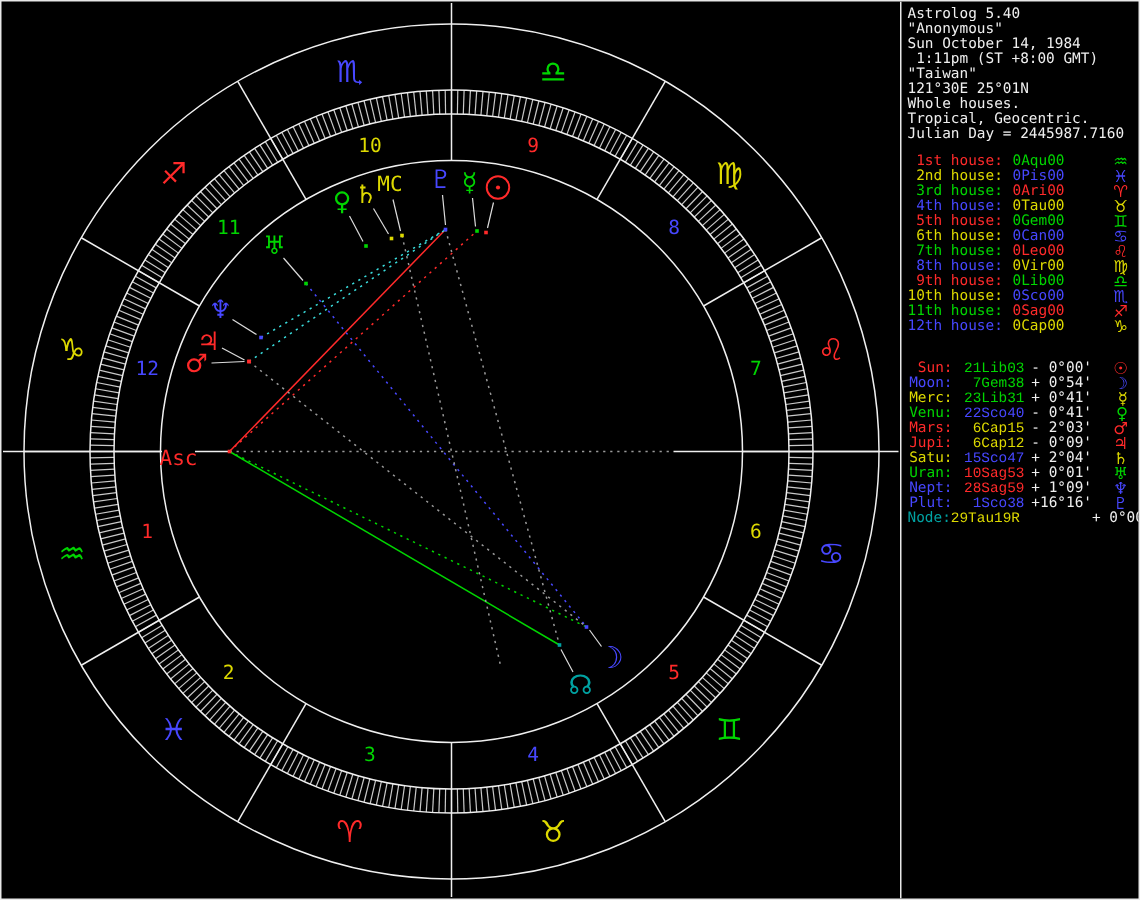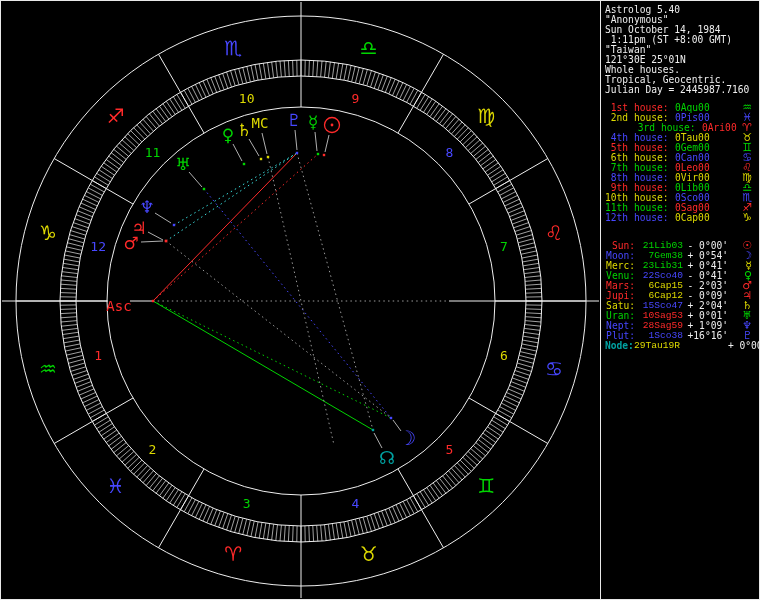--- a/index.html
+++ b/index.html
@@ -493,21 +493,21 @@
         <div class="pline"> 1:11pm (ST +8:00 GMT)</div>
         <div class="pline">"Taiwan"</div>
         <div class="pline">121°30E 25°01N</div>
         <div class="pline">Whole houses.</div>
         <div class="pline">Tropical, Geocentric.</div>
         <div class="pline">Julian Day = 2445987.7160</div>
       </div>
     <div id="houses-block">
         <div class="row"><span class="h-label" style="color: rgb(255, 42, 42);"> 1st house:</span><span class="h-value" style="color: rgb(0, 213, 0);">0Aqu00</span><span class="g" style="color: rgb(0, 213, 0);">♒</span></div>
         <div class="row"><span class="h-label" style="color: rgb(221, 217, 0);"> 2nd house:</span><span class="h-value" style="color: rgb(71, 71, 255);">0Pis00</span><span class="g" style="color: rgb(71, 71, 255);">♓</span></div>
-        <div class="row"><span class="h-label" style="color: rgb(0, 213, 0); margin-left: 27px;"> 3rd house:</span><span class="h-value" style="color: rgb(255, 42, 42);">0Ari00</span><span class="g" style="color: rgb(255, 42, 42);">♈</span></div>
+        <div class="row"><span class="h-label" style="color: rgb(0, 213, 0);"> 3rd house:</span><span class="h-value" style="color: rgb(255, 42, 42);">0Ari00</span><span class="g" style="color: rgb(255, 42, 42);">♈</span></div>
         <div class="row"><span class="h-label" style="color: rgb(71, 71, 255);"> 4th house:</span><span class="h-value" style="color: rgb(221, 217, 0);">0Tau00</span><span class="g" style="color: rgb(221, 217, 0);">♉</span></div>
         <div class="row"><span class="h-label" style="color: rgb(255, 42, 42);"> 5th house:</span><span class="h-value" style="color: rgb(0, 213, 0);">0Gem00</span><span class="g" style="color: rgb(0, 213, 0);">♊</span></div>
         <div class="row"><span class="h-label" style="color: rgb(221, 217, 0);"> 6th house:</span><span class="h-value" style="color: rgb(71, 71, 255);">0Can00</span><span class="g" style="color: rgb(71, 71, 255);">♋</span></div>
         <div class="row"><span class="h-label" style="color: rgb(0, 213, 0);"> 7th house:</span><span class="h-value" style="color: rgb(255, 42, 42);">0Leo00</span><span class="g" style="color: rgb(255, 42, 42);">♌</span></div>
         <div class="row"><span class="h-label" style="color: rgb(71, 71, 255);"> 8th house:</span><span class="h-value" style="color: rgb(221, 217, 0);">0Vir00</span><span class="g" style="color: rgb(221, 217, 0);">♍</span></div>
         <div class="row"><span class="h-label" style="color: rgb(255, 42, 42);"> 9th house:</span><span class="h-value" style="color: rgb(0, 213, 0);">0Lib00</span><span class="g" style="color: rgb(0, 213, 0);">♎</span></div>
         <div class="row"><span class="h-label" style="color: rgb(221, 217, 0);">10th house:</span><span class="h-value" style="color: rgb(71, 71, 255);">0Sco00</span><span class="g" style="color: rgb(71, 71, 255);">♏</span></div>
         <div class="row"><span class="h-label" style="color: rgb(0, 213, 0);">11th house:</span><span class="h-value" style="color: rgb(255, 42, 42);">0Sag00</span><span class="g" style="color: rgb(255, 42, 42);">♐</span></div>
         <div class="row"><span class="h-label" style="color: rgb(71, 71, 255);">12th house:</span><span class="h-value" style="color: rgb(221, 217, 0);">0Cap00</span><span class="g" style="color: rgb(221, 217, 0);">♑</span></div>
       </div>
@@ -515,16 +515,16 @@
         <div class="row"><span class="p-name" style="color: rgb(255, 42, 42);">Sun:</span><span class="p-val" style="color: rgb(0, 213, 0);">21Lib03</span><span class="p-delta" style="color: rgb(239, 239, 239);">- 0°00'</span><span class="g" style="color: rgb(255, 42, 42);">☉</span></div>
         <div class="row"><span class="p-name" style="color: rgb(71, 71, 255);">Moon:</span><span class="p-val" style="color: rgb(0, 213, 0);">7Gem38</span><span class="p-delta" style="color: rgb(239, 239, 239);">+ 0°54'</span><span class="g" style="color: rgb(71, 71, 255);">☽</span></div>
         <div class="row"><span class="p-name" style="color: rgb(221, 217, 0);">Merc:</span><span class="p-val" style="color: rgb(0, 213, 0);">23Lib31</span><span class="p-delta" style="color: rgb(239, 239, 239);">+ 0°41'</span><span class="g" style="color: rgb(221, 217, 0);">☿</span></div>
         <div class="row"><span class="p-name" style="color: rgb(0, 213, 0);">Venu:</span><span class="p-val" style="color: rgb(71, 71, 255);">22Sco40</span><span class="p-delta" style="color: rgb(239, 239, 239);">- 0°41'</span><span class="g" style="color: rgb(0, 213, 0);">♀</span></div>
         <div class="row"><span class="p-name" style="color: rgb(255, 42, 42);">Mars:</span><span class="p-val" style="color: rgb(221, 217, 0);">6Cap15</span><span class="p-delta" style="color: rgb(239, 239, 239);">- 2°03'</span><span class="g" style="color: rgb(255, 42, 42);">♂</span></div>
         <div class="row"><span class="p-name" style="color: rgb(255, 42, 42);">Jupi:</span><span class="p-val" style="color: rgb(221, 217, 0);">6Cap12</span><span class="p-delta" style="color: rgb(239, 239, 239);">- 0°09'</span><span class="g" style="color: rgb(255, 42, 42);">♃</span></div>
         <div class="row"><span class="p-name" style="color: rgb(221, 217, 0);">Satu:</span><span class="p-val" style="color: rgb(71, 71, 255);">15Sco47</span><span class="p-delta" style="color: rgb(239, 239, 239);">+ 2°04'</span><span class="g" style="color: rgb(221, 217, 0);">♄</span></div>
         <div class="row"><span class="p-name" style="color: rgb(0, 213, 0);">Uran:</span><span class="p-val" style="color: rgb(255, 42, 42);">10Sag53</span><span class="p-delta" style="color: rgb(239, 239, 239);">+ 0°01'</span><span class="g" style="color: rgb(0, 213, 0);">♅</span></div>
         <div class="row"><span class="p-name" style="color: rgb(71, 71, 255);">Nept:</span><span class="p-val" style="color: rgb(255, 42, 42);">28Sag59</span><span class="p-delta" style="color: rgb(239, 239, 239);">+ 1°09'</span><span class="g" style="color: rgb(71, 71, 255);">♆</span></div>
         <div class="row"><span class="p-name" style="color: rgb(71, 71, 255);">Plut:</span><span class="p-val" style="color: rgb(71, 71, 255);">1Sco38</span><span class="p-delta" style="color: rgb(239, 239, 239);">+16°16'</span><span class="g" style="color: rgb(71, 71, 255);">♇</span></div>
-        <div class="row"><span class="p-name" style="color: rgb(0, 162, 162); font-weight: bold;">Node:</span><span class="p-val" style="color: rgb(221, 217, 0);">29Tau19R</span><span class="p-delta" style="color: rgb(239, 239, 239); padding-left: 48px;">+ 0°00'</span><span class="g" style="color: rgb(0, 162, 162);">☊</span></div>
+        <div class="row"><span class="p-name" style="color: rgb(0, 162, 162);">Node:</span><span class="p-val" style="color: rgb(221, 217, 0);">29Tau19R</span><span class="p-delta" style="color: rgb(239, 239, 239); padding-left: 48px;">+ 0°00'</span><span class="g" style="color: rgb(0, 162, 162);">☊</span></div>
       </div>
   </div>
 </div>
 
 </body></html>

